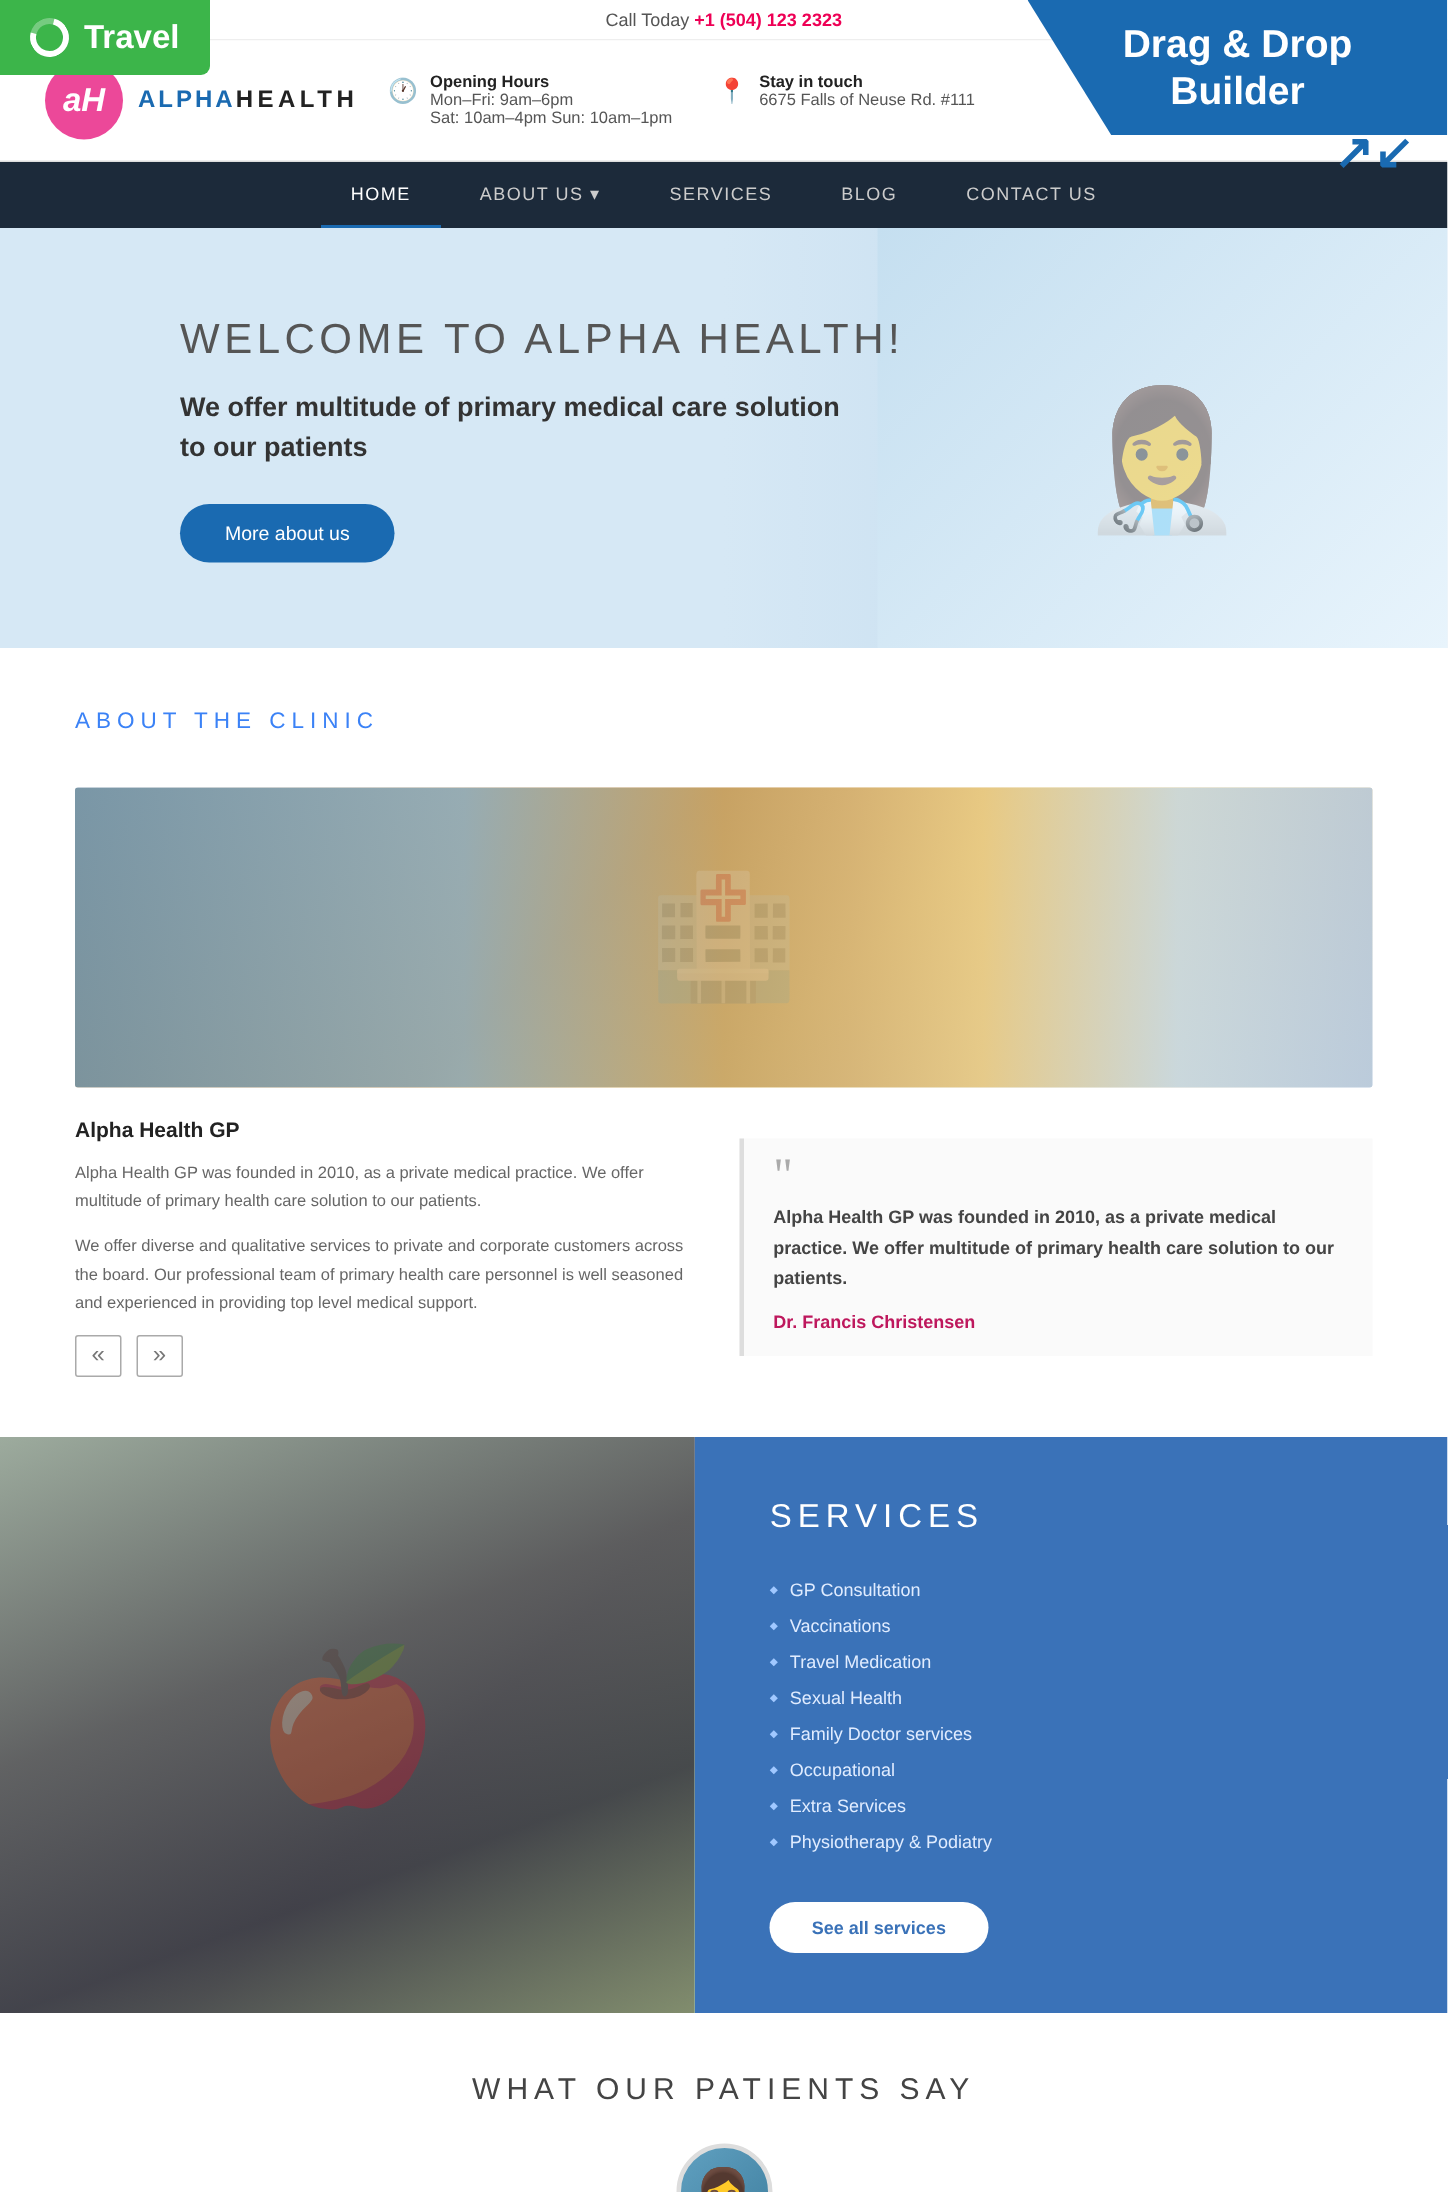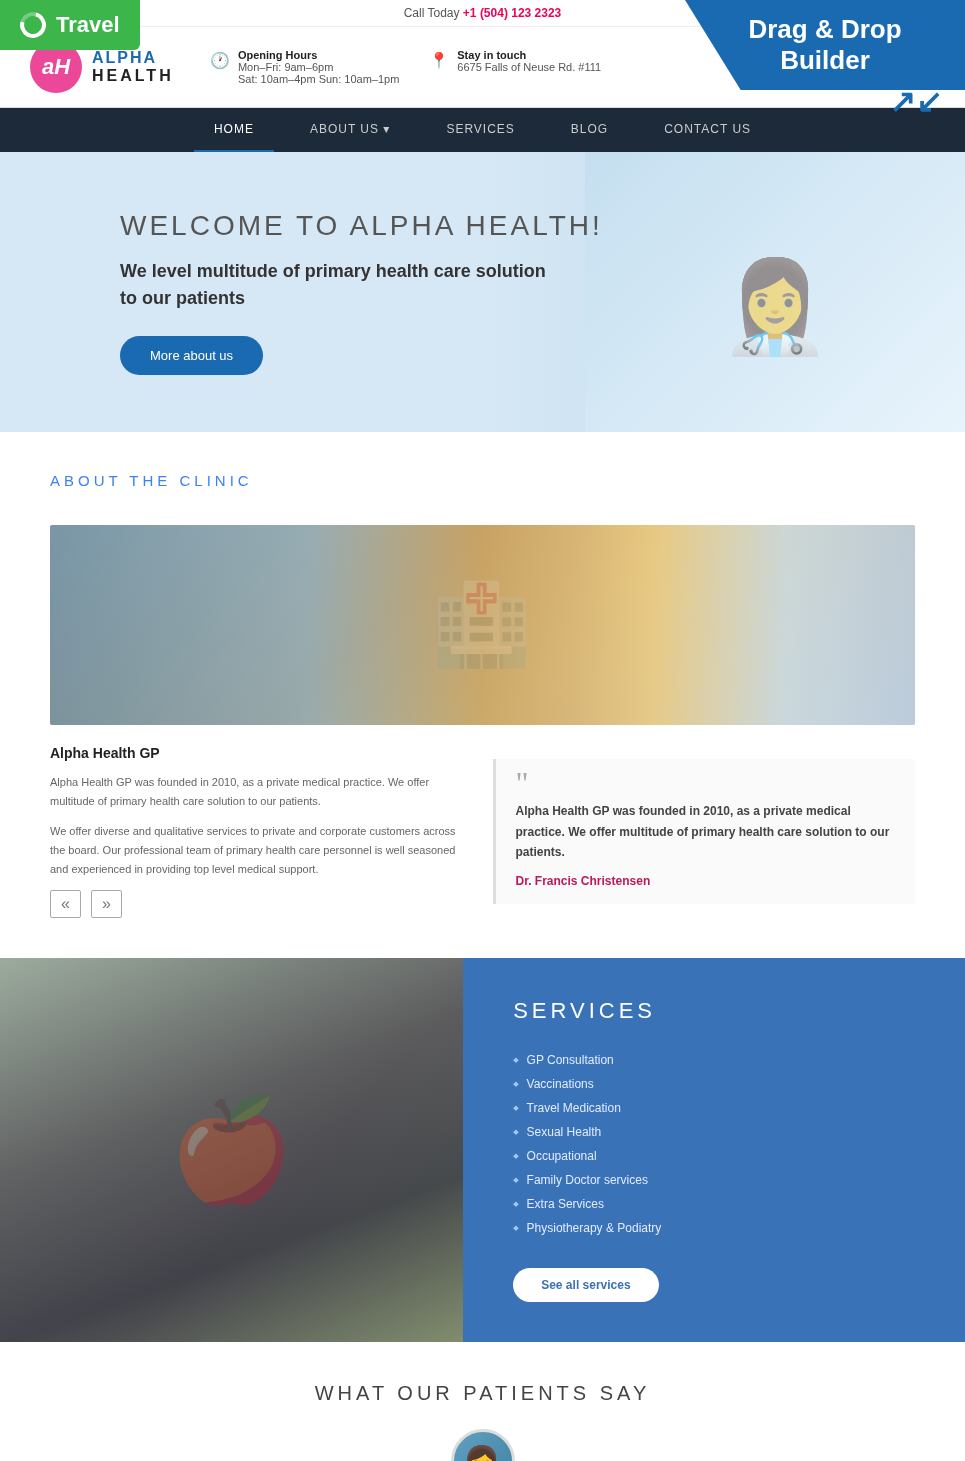--- a/index.html
+++ b/index.html
@@ -73,21 +73,21 @@
     .logo-icon {
       width: 52px; height: 52px;
       background: #ec4899;
       border-radius: 50%;
       display: flex; align-items: center; justify-content: center;
       color: #fff;
       font-size: 22px;
       font-weight: bold;
       font-style: italic;
     }
-    .logo-text { display: flex; flex-direction: column; }
+    .logo-text { display: flex; flex-direction: row; }
     .logo-alpha { color: #1a6ab1; font-size: 16px; font-weight: bold; letter-spacing: 2px; }
     .logo-health { color: #222; font-size: 16px; font-weight: bold; letter-spacing: 3px; }
 
     .header-info { display: flex; gap: 30px; flex: 1; padding: 0 20px; }
     .info-block { display: flex; align-items: flex-start; gap: 8px; }
     .info-icon { color: #1a6ab1; font-size: 16px; margin-top: 2px; }
     .info-label { font-size: 11px; font-weight: bold; color: #222; }
     .info-text { font-size: 11px; color: #555; }
 
     .contact-btn {
@@ -99,21 +99,21 @@
       font-size: 12px;
       cursor: pointer;
       white-space: nowrap;
     }
 
     
     nav {
       background: #1c2a3a;
       display: flex;
       justify-content: center;
-      gap: 16px;
+      gap: 6px;
     }
     nav a {
       color: #ccc;
       text-decoration: none;
       font-size: 12px;
       padding: 14px 20px;
       display: block;
       letter-spacing: 1px;
       text-transform: uppercase;
     }
@@ -343,21 +343,21 @@
     <a href="#" class="active">HOME</a>
     <a href="#">ABOUT US ▾</a>
     <a href="#">SERVICES</a>
     <a href="#">BLOG</a>
     <a href="#">CONTACT US</a>
   </nav>
 
   <div class="hero">
     <div class="hero-content">
       <div class="hero-title">WELCOME TO ALPHA HEALTH!</div>
-      <div class="hero-subtitle">We level multitude of primary health care solution to our patients</div>
+      <div class="hero-subtitle">We offer multitude of primary medical care solution to our patients</div>
       <button class="hero-btn">More about us</button>
     </div>
     <div class="hero-img">
       <div style="font-size:90px; opacity:0.5; margin-top:30px;">👩‍⚕️</div>
     </div>
   </div>
 
   <div class="about-section">
     <div class="section-title">ABOUT THE CLINIC</div>
     <div class="clinic-img">
@@ -389,22 +389,22 @@
       <div class="services-img-overlay"></div>
       <div style="position:absolute;inset:0;display:flex;align-items:center;justify-content:center;opacity:0.3;font-size:100px;">🍎</div>
     </div>
     <div class="services-content">
       <div class="services-title">SERVICES</div>
       <ul class="services-list">
         <li>GP Consultation</li>
         <li>Vaccinations</li>
         <li>Travel Medication</li>
         <li>Sexual Health</li>
+        <li>Family Doctor services</li>
         <li>Occupational</li>
-        <li>Family Doctor services</li>
         <li>Extra Services</li>
         <li>Physiotherapy &amp; Podiatry</li>
       </ul>
       <button class="see-all-btn">See all services</button>
     </div>
   </div>
 
   <div class="patients-section">
     <div class="patients-title">WHAT OUR PATIENTS SAY</div>
     <div class="patient-avatar">

